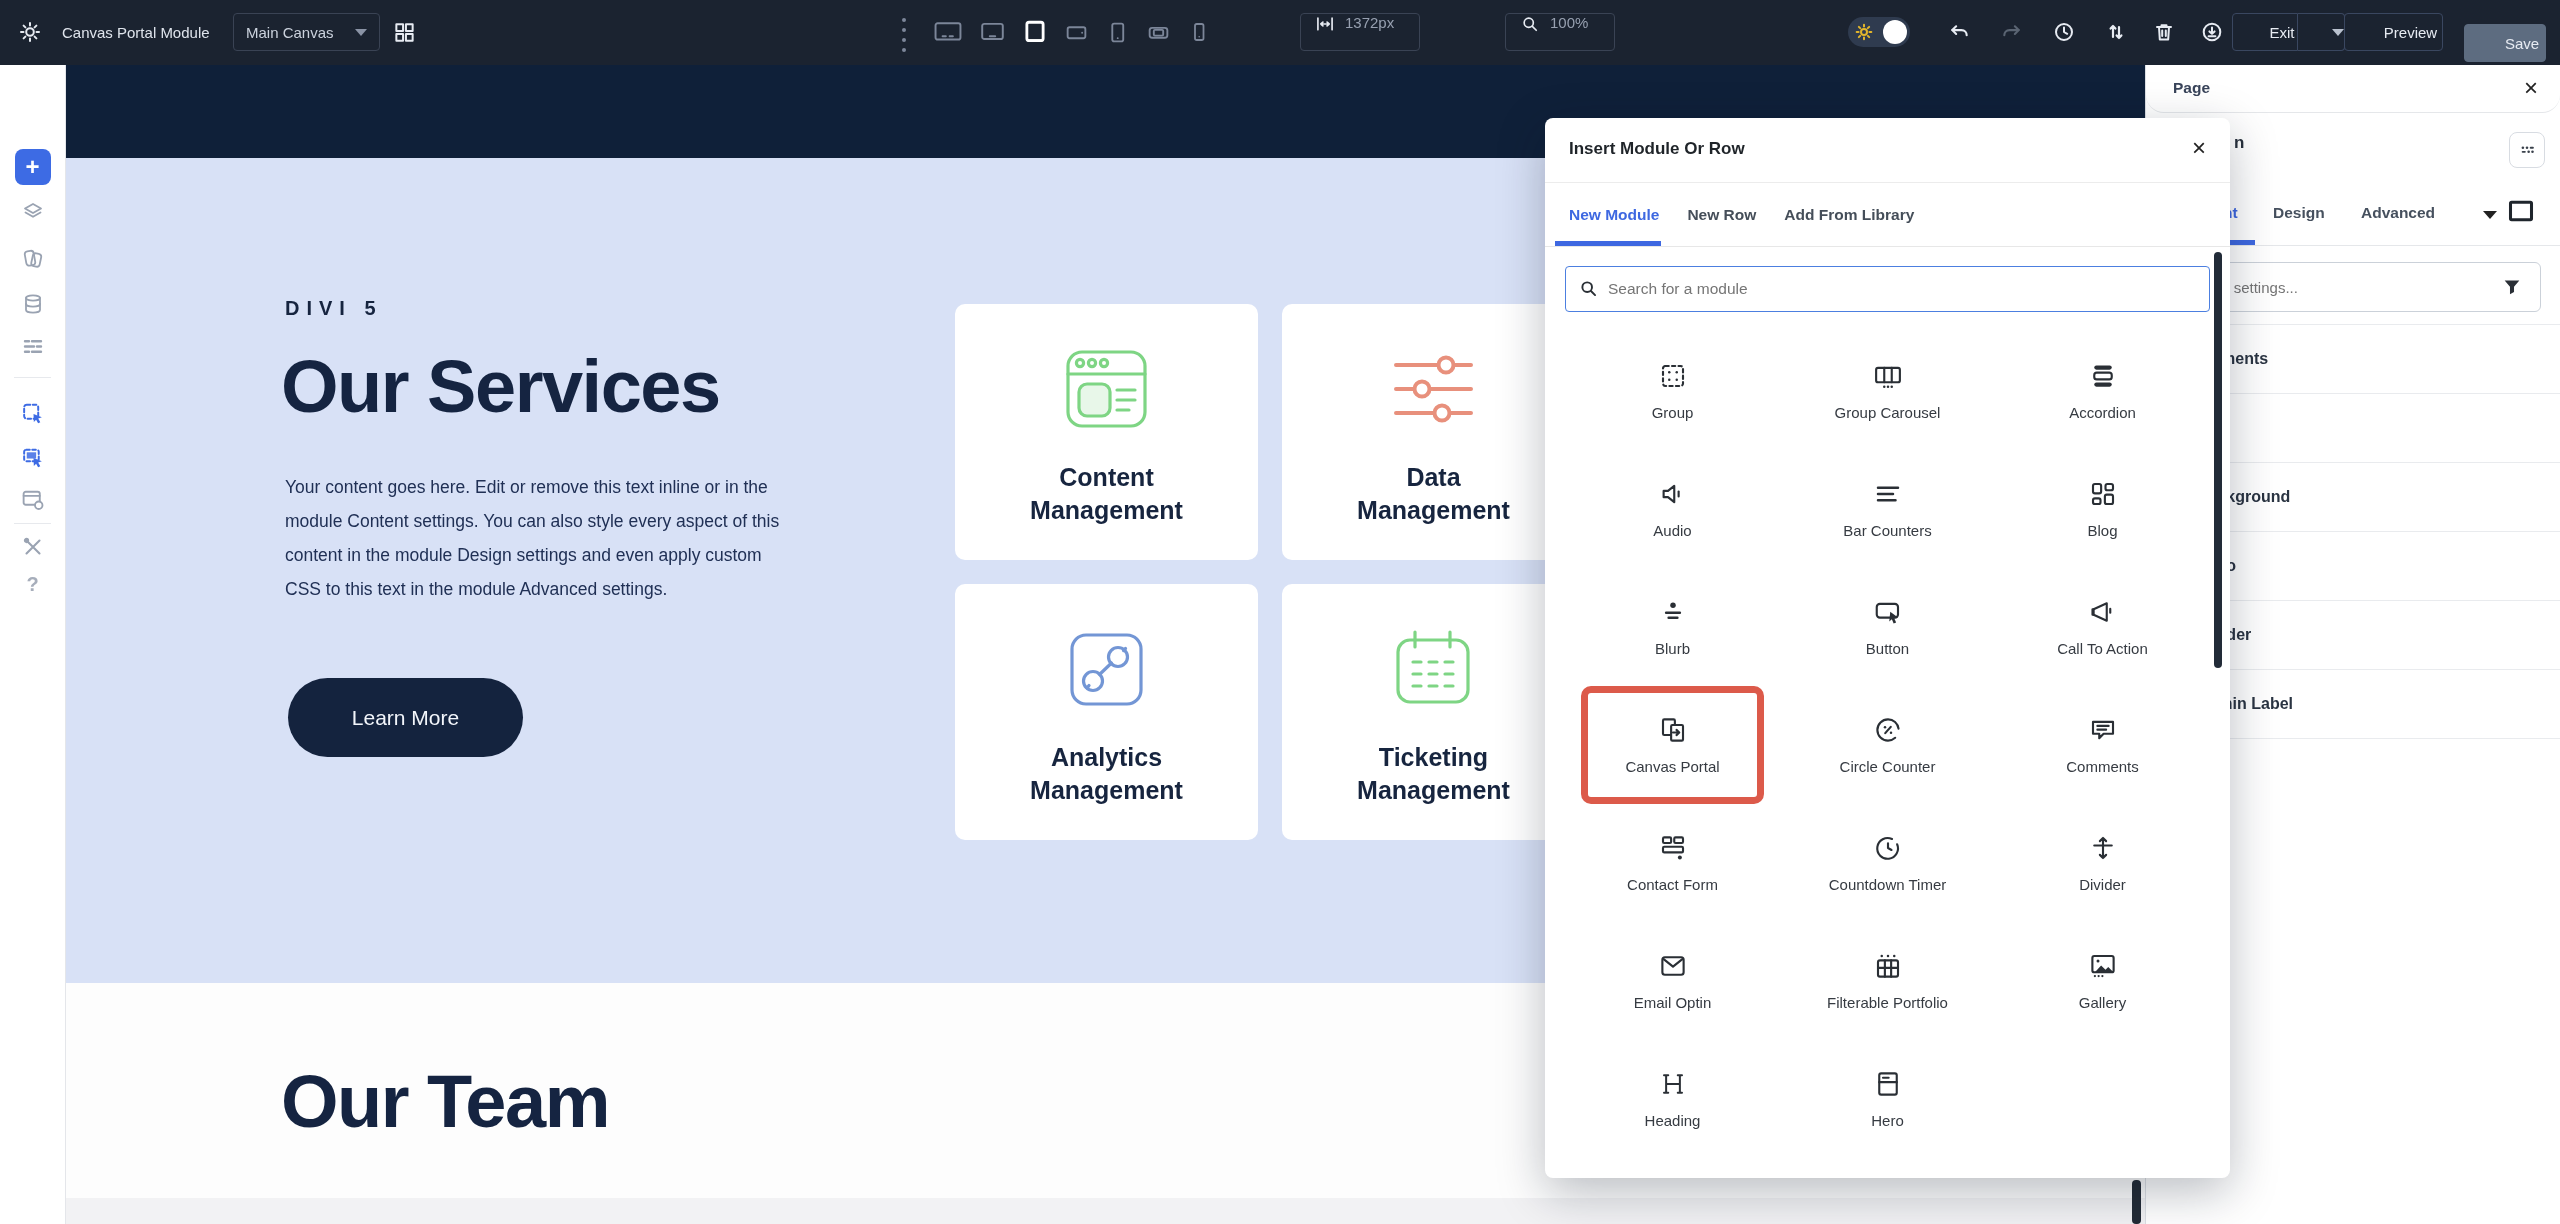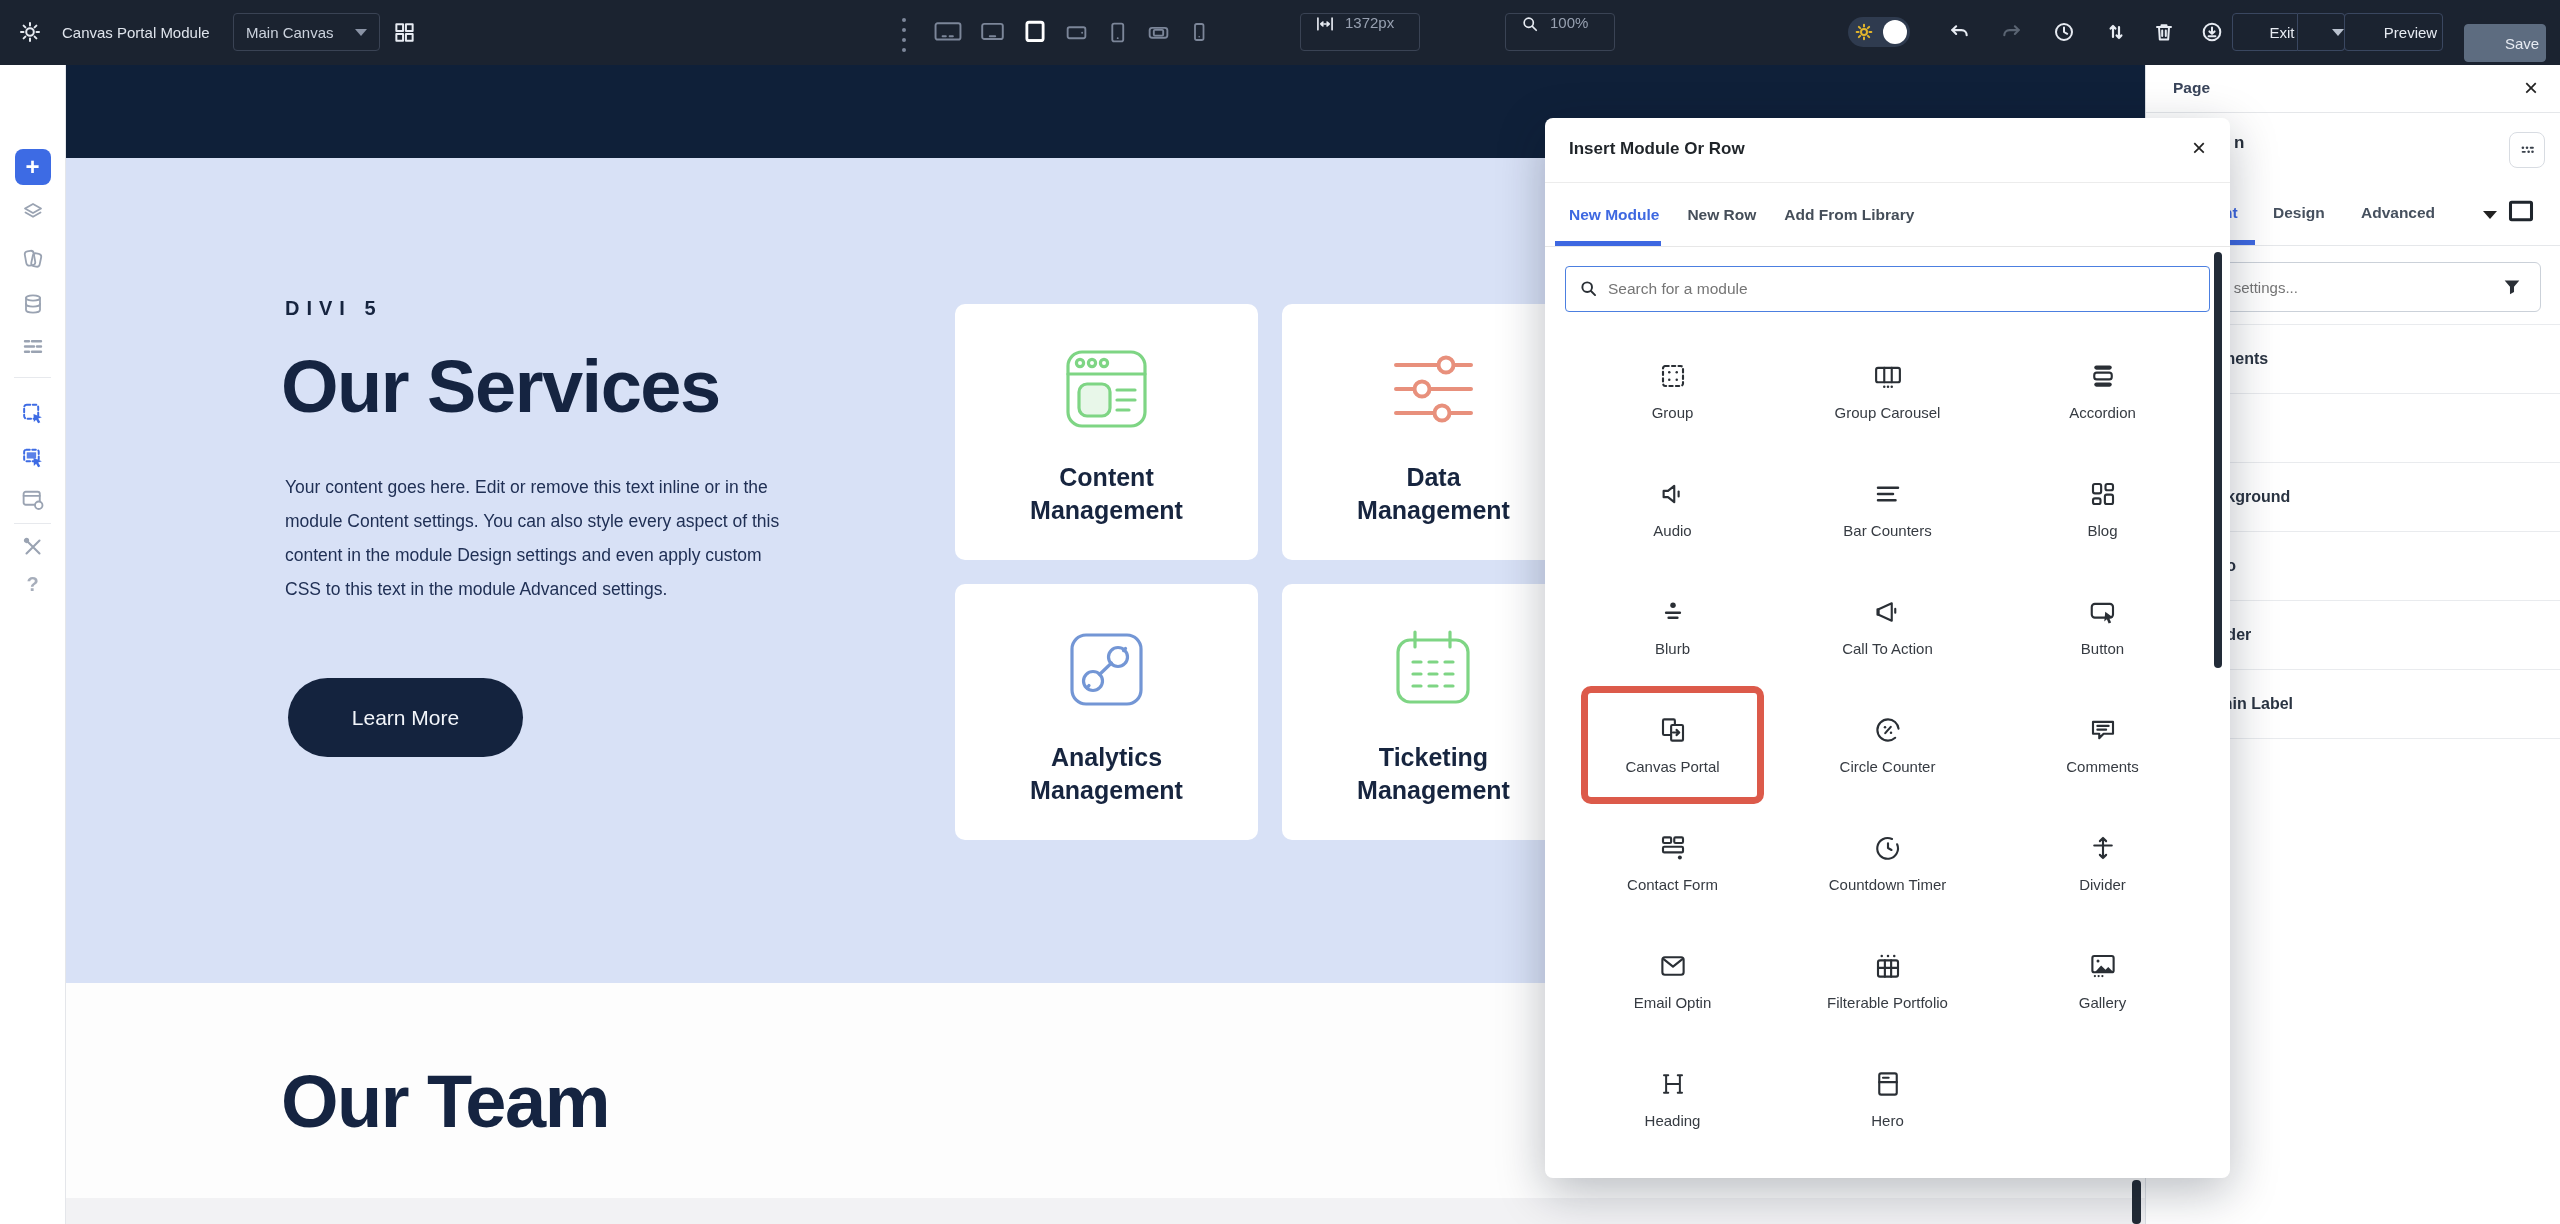--- a/index.html
+++ b/index.html
@@ -35,21 +35,21 @@
   .eyebrow{font-size:20px;letter-spacing:7px;font-weight:700;color:#16243F;}
   .h-big{font-size:74px;font-weight:800;letter-spacing:-1.5px;color:#152441;line-height:1;}
   .body-p{font-size:17.5px;line-height:1.95;color:#203055;width:512px;}
   .cta{width:235px;height:79px;border-radius:42px;background:#14233E;color:#F2F5FA;font-size:21px;display:flex;align-items:center;justify-content:center;cursor:pointer;}
   .cards{display:grid;grid-template-columns:303px 303px;grid-auto-rows:256px;gap:24px;}
   .card{background:#fff;border-radius:10px;display:flex;flex-direction:column;align-items:center;padding-top:38px;box-sizing:border-box;cursor:pointer;}
   .card-title{margin-top:24px;font-size:25px;line-height:1.3;font-weight:700;color:#17253F;text-align:center;width:212px;}
   .cv-scroll{position:absolute;left:2067px;top:1115px;width:9px;height:44px;border-radius:4px;background:#232B36;cursor:pointer;}
   
   .panel{position:absolute;left:2145px;top:65px;width:415px;height:1159px;background:#fff;border-left:1px solid #DCDFE4;z-index:10;box-sizing:border-box;}
-  .panel-head{position:relative;height:47px;border-bottom:1px solid #E5E7EA;}
+  .panel-head{position:relative;height:47px;border-bottom:1px solid #E5E7EA;border-radius:18px;}
   .panel-head .pt{position:absolute;left:27px;top:14px;font-size:15.5px;font-weight:600;color:#39445A;}
   .xclose{font-size:24px;line-height:1;color:#222;cursor:pointer;font-weight:400;}
   .ptab{position:absolute;font-size:15.5px;font-weight:600;color:#46505E;cursor:pointer;}
   .ptab.on{color:#3E68E1;}
   .p-underline{position:absolute;left:0;top:175px;width:109px;height:5px;background:#3E68E1;}
   .p-tabborder{position:absolute;left:0;top:180px;width:415px;border-top:1px solid #E5E7EA;}
   .p-search{position:absolute;left:21px;top:197px;width:374px;height:50px;border:1px solid #CBD1D9;border-radius:6px;box-sizing:border-box;font-size:15px;color:#3A4046;padding:0 44px 0 14px;outline:none;font-family:"Liberation Sans",sans-serif;}
   .p-rows{position:absolute;left:0;top:259px;width:415px;}
   .p-row{height:68px;border-bottom:1px solid #E9EBEE;display:flex;align-items:center;padding-left:51px;font-size:16px;font-weight:700;color:#2A3442;cursor:pointer;}
   .p-row:first-child{border-top:1px solid #E9EBEE;}
@@ -477,35 +477,35 @@
             <svg class="ic" width="30" height="30" viewBox="0 0 24 24" style="stroke-width:2">
               <circle cx="12" cy="6.5" r="2.2" fill="currentColor" stroke="none"></circle>
               <path d="M6.5 12.5 H17.5 M8.5 16.5 H15.5"></path>
             </svg>
           </span>
         <span class="mlabel">Blurb</span>
       </div>
       <div class="mcell">
         <span class="micon">
             <svg class="ic" width="30" height="30" viewBox="0 0 24 24">
+              <rect x="3" y="5.5" width="17" height="11" rx="2.5"></rect>
+              <path d="M13.8 11.8 L20 16.3 L17 17 L18.5 20.4 L16.5 21.2 L15.1 17.8 L13 19.6 Z" fill="currentColor" stroke="none"></path>
+            </svg>
+          </span>
+        <span class="mlabel">Button</span>
+      </div>
+      <div class="mcell">
+        <span class="micon">
+            <svg class="ic" width="30" height="30" viewBox="0 0 24 24">
               <path d="M4.5 9.8 L15 5 V19 L4.5 14.2 Z"></path>
               <path d="M4.5 9.8 H3.6 V14.2 H4.5"></path>
               <path d="M17.8 9.5 V12.5"></path>
             </svg>
           </span>
         <span class="mlabel">Call To Action</span>
-      </div>
-      <div class="mcell">
-        <span class="micon">
-            <svg class="ic" width="30" height="30" viewBox="0 0 24 24">
-              <rect x="3" y="5.5" width="17" height="11" rx="2.5"></rect>
-              <path d="M13.8 11.8 L20 16.3 L17 17 L18.5 20.4 L16.5 21.2 L15.1 17.8 L13 19.6 Z" fill="currentColor" stroke="none"></path>
-            </svg>
-          </span>
-        <span class="mlabel">Button</span>
       </div>
       <div class="mcell hl">
         <span class="micon">
             <svg class="ic" width="30" height="30" viewBox="0 0 24 24">
               <rect x="4" y="3.5" width="9.5" height="12.5" rx="1"></rect>
               <rect x="10.5" y="8" width="9.5" height="12.5" rx="1" fill="#fff"></rect>
               <path d="M12 14 H16.6 M14.8 11.9 L17 14 L14.8 16.1"></path>
             </svg>
           </span>
         <span class="mlabel">Canvas Portal</span>

